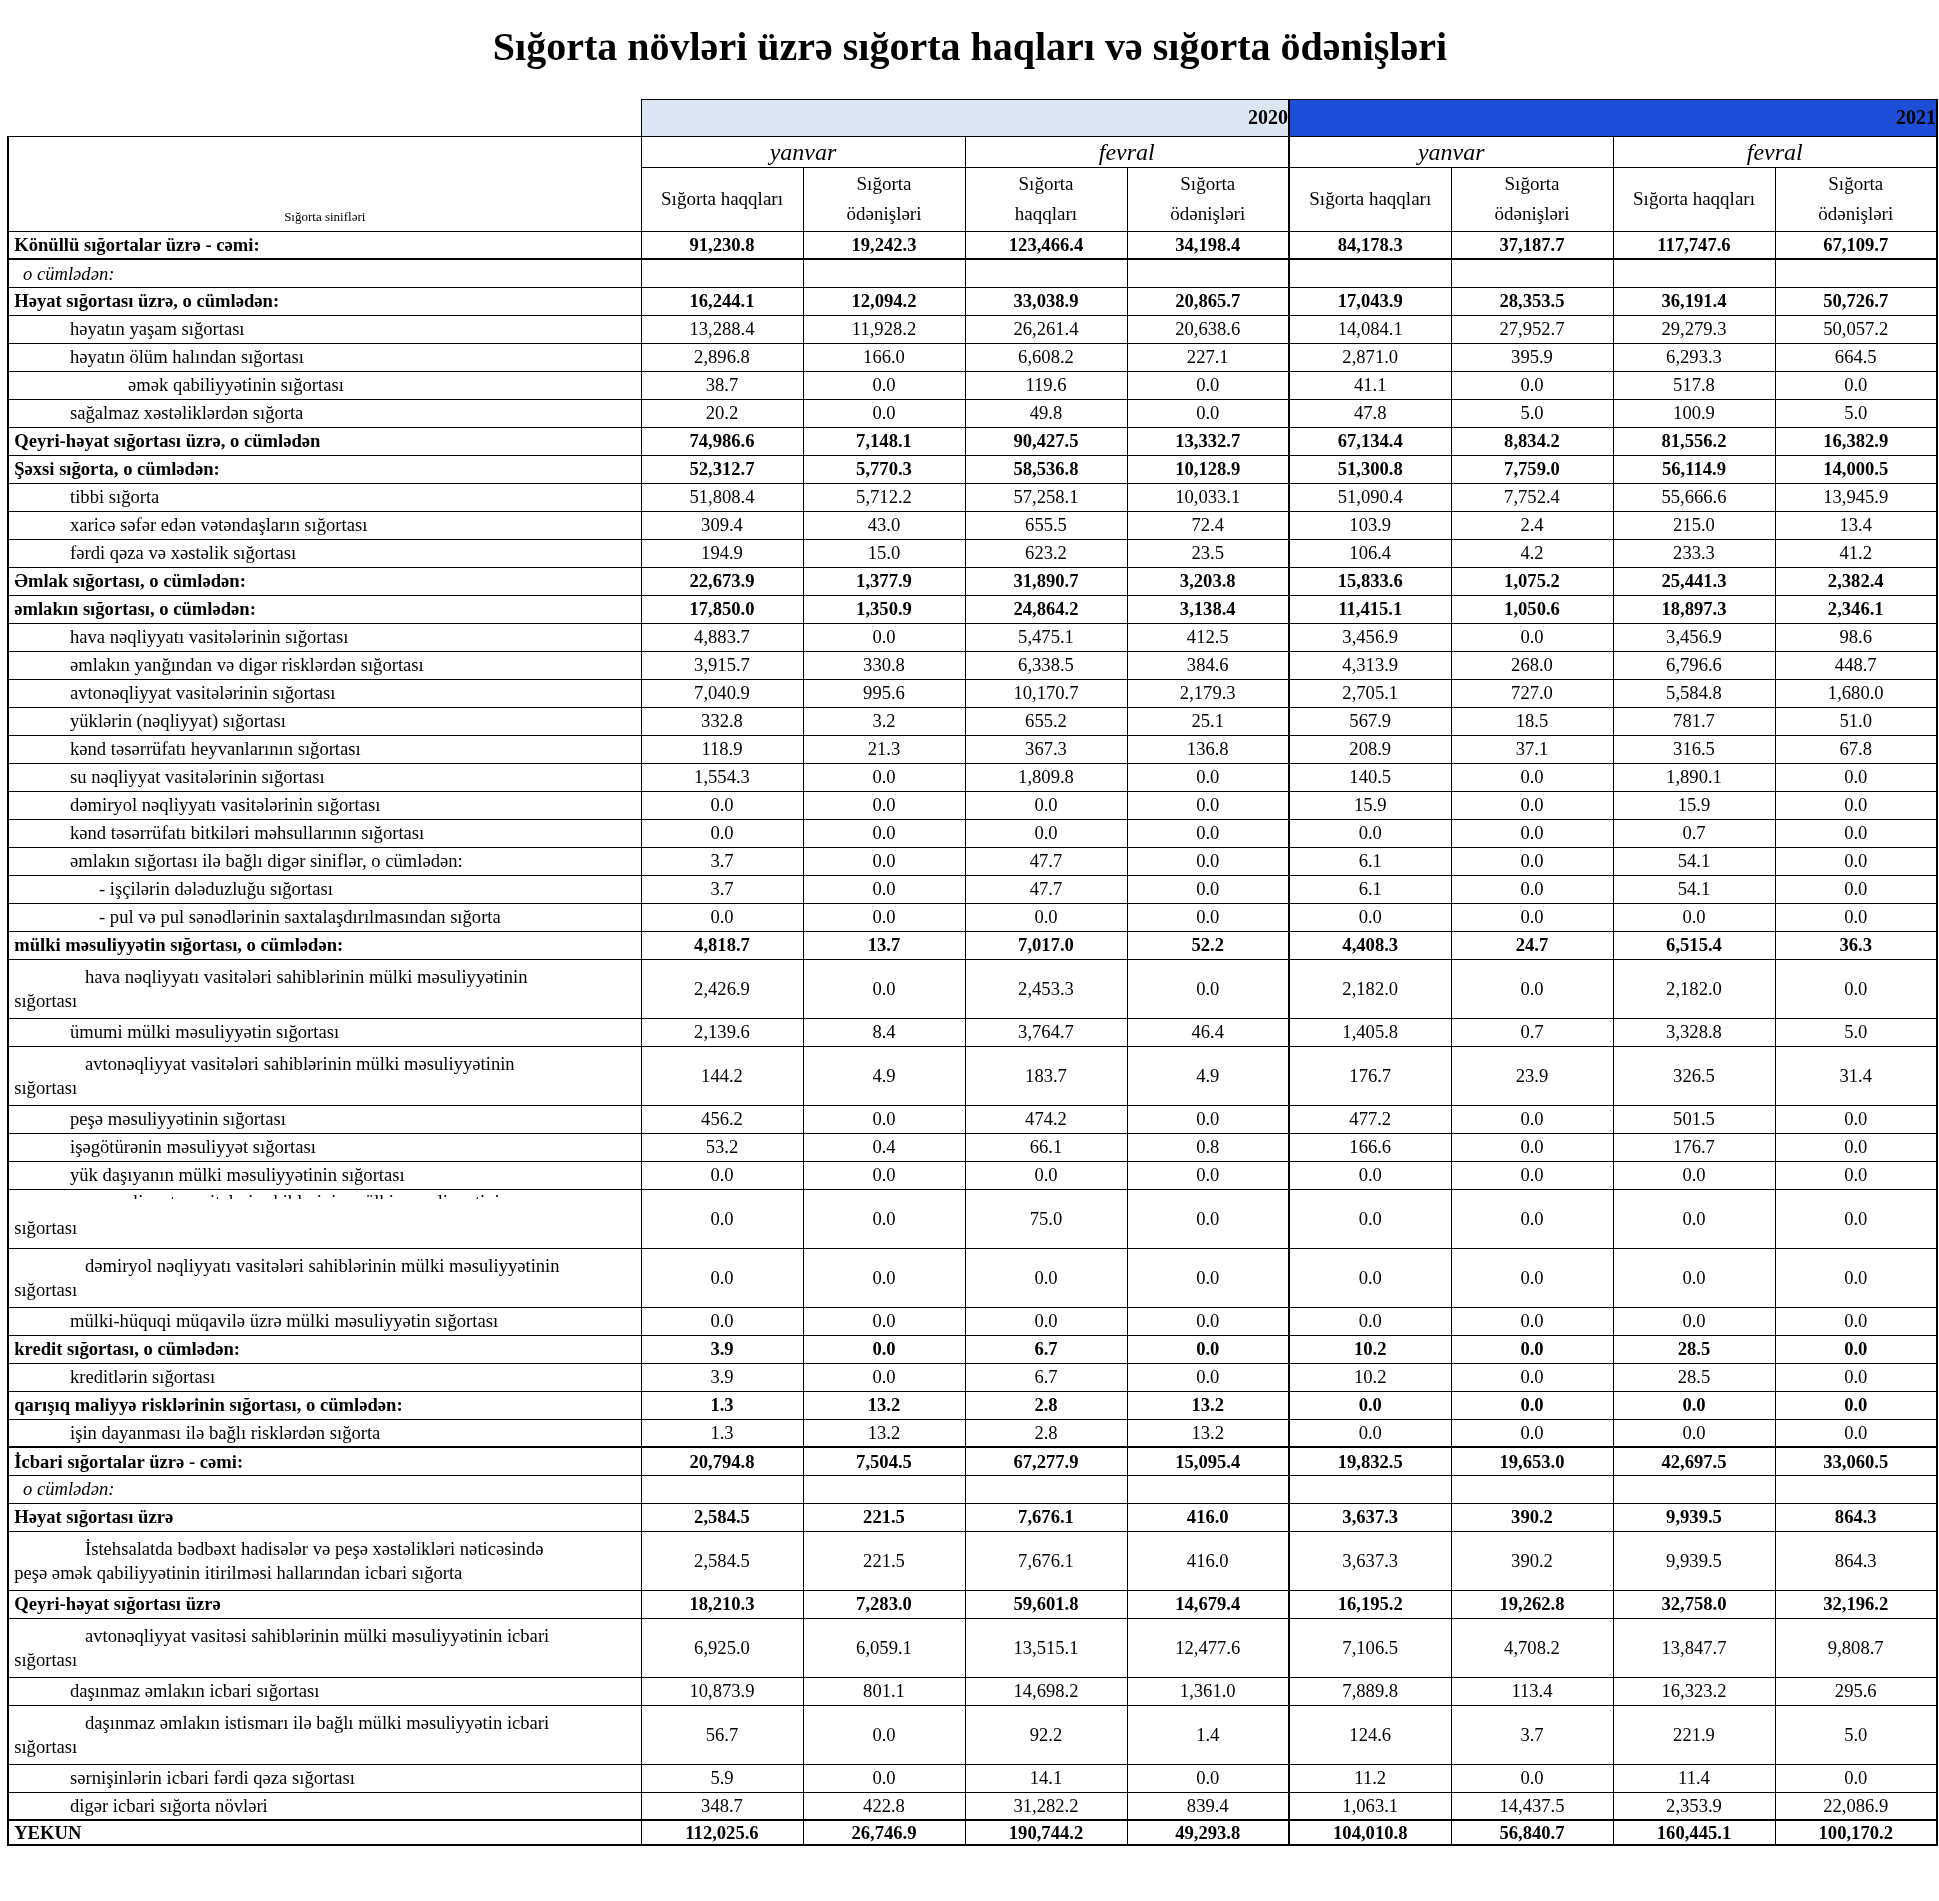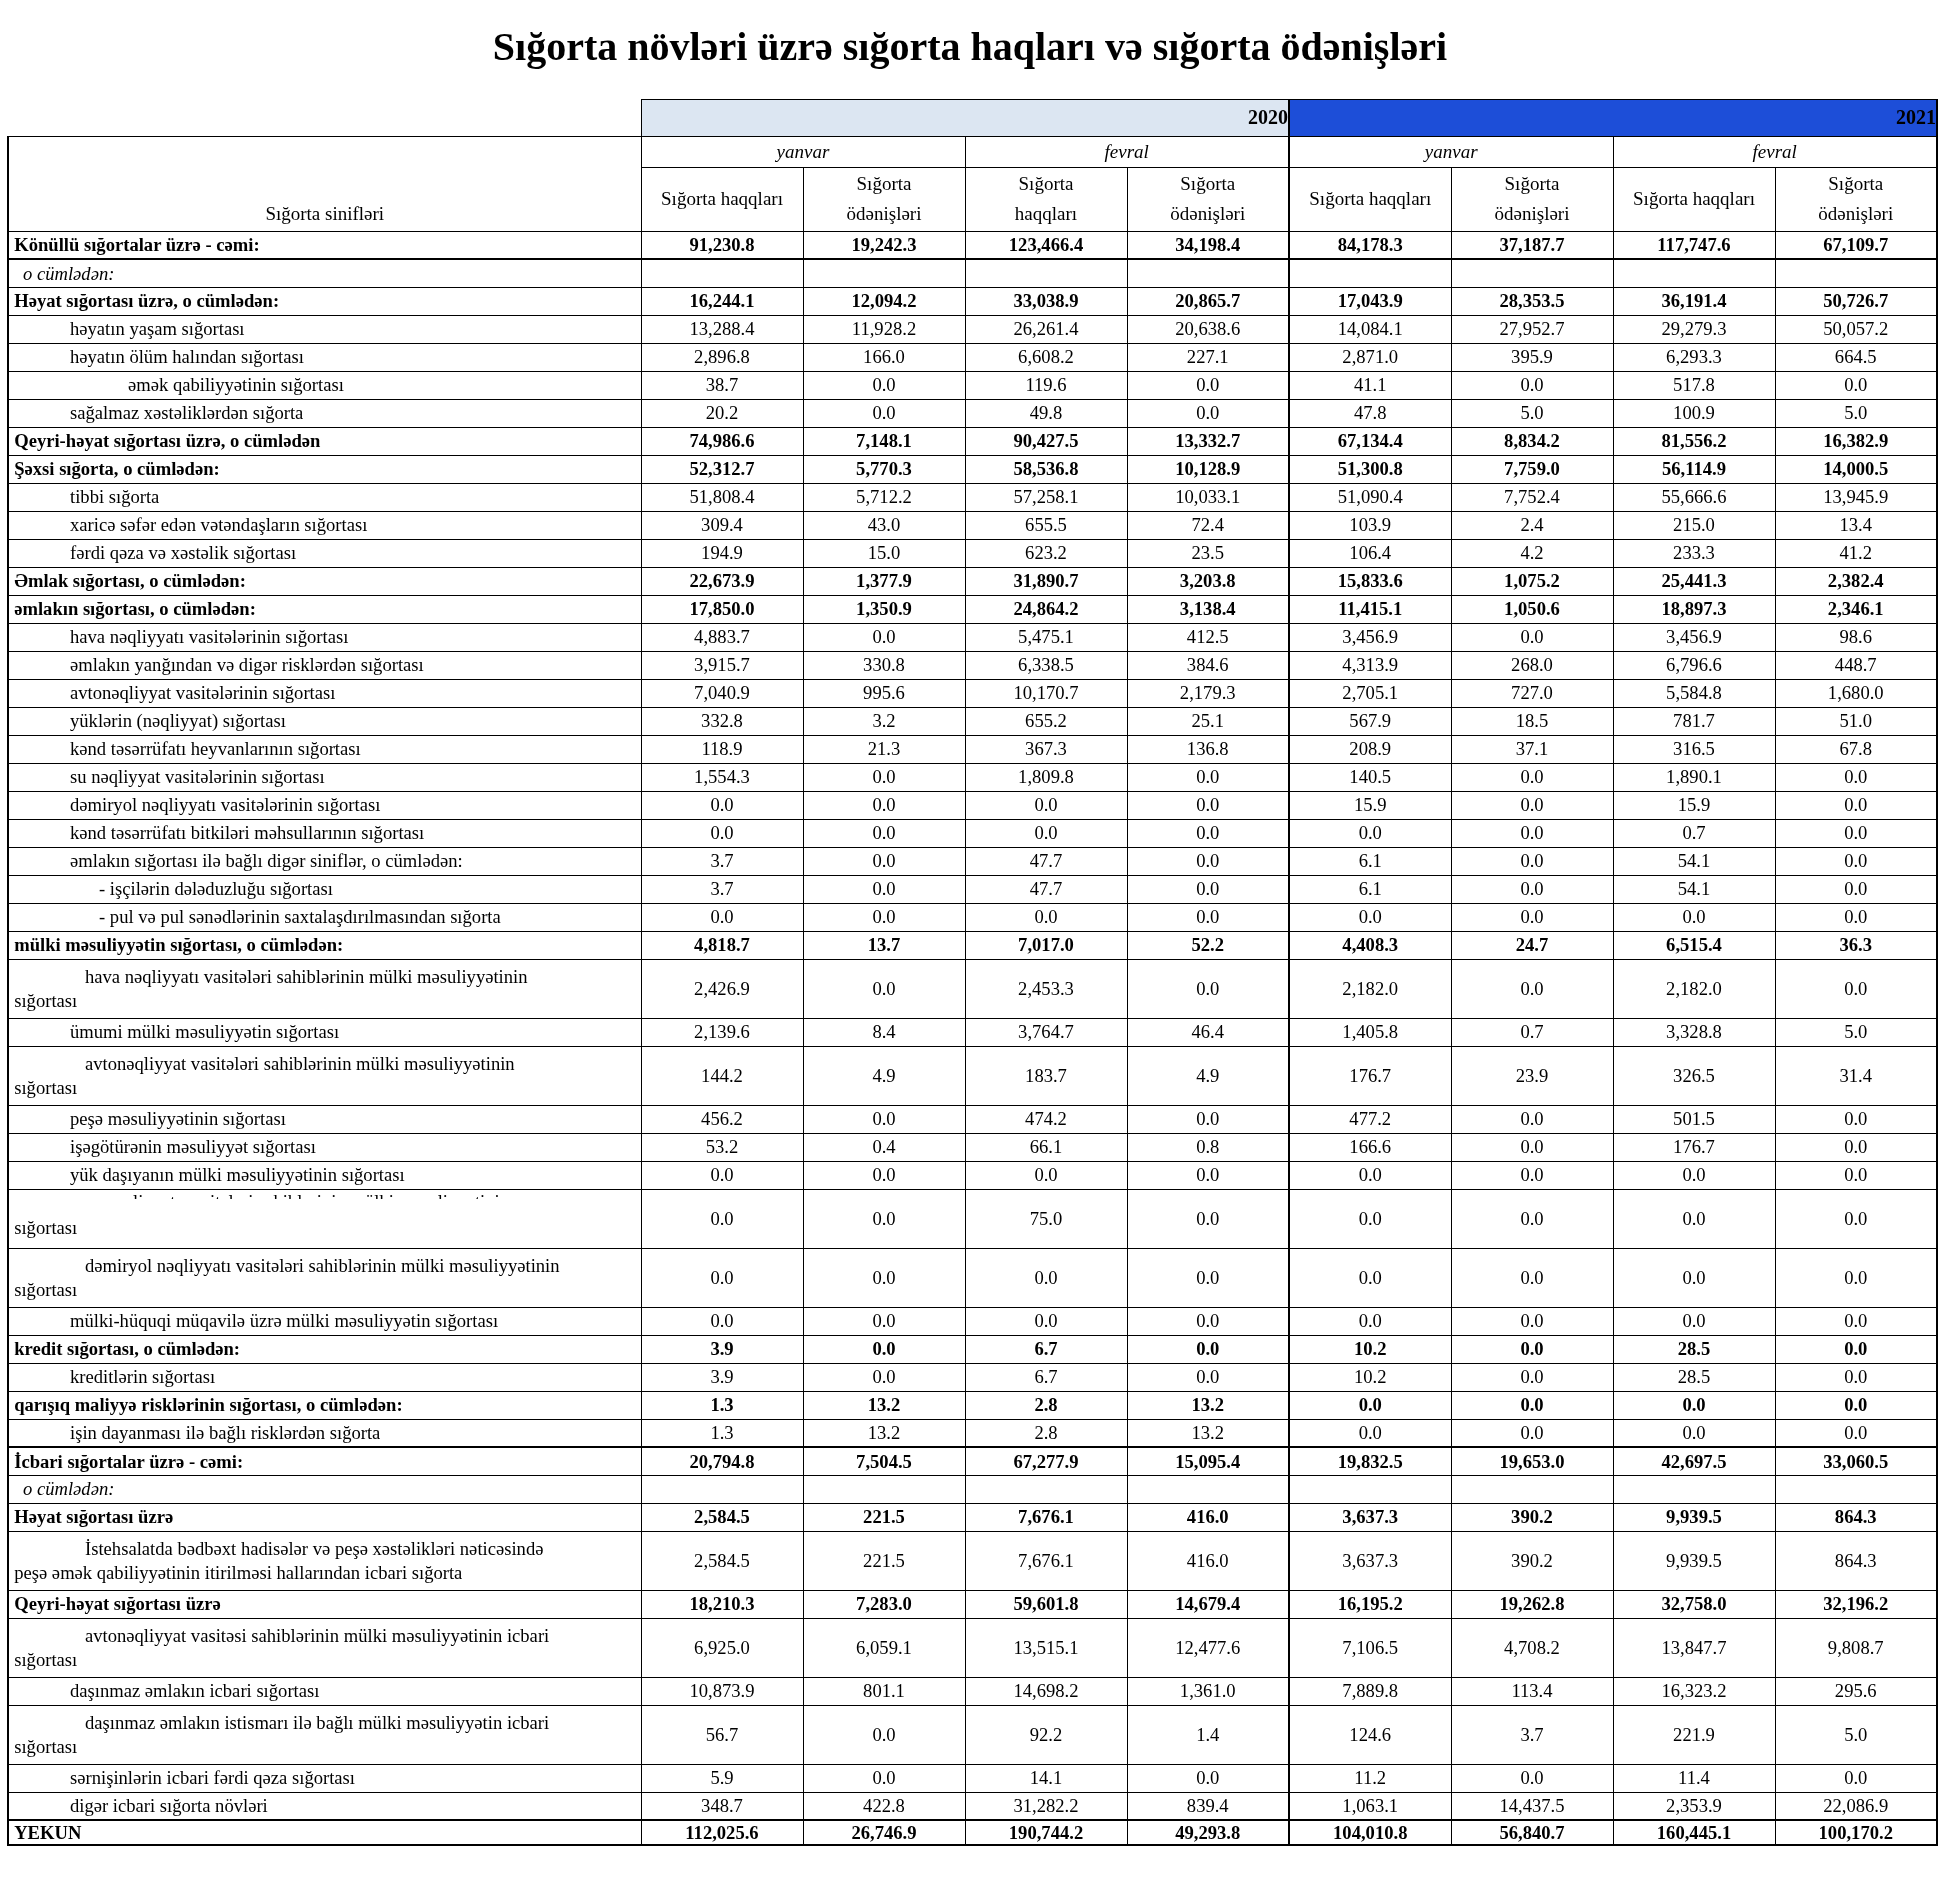--- a/index.html
+++ b/index.html
@@ -13,23 +13,23 @@
   .v3,.v7{border-left-width:1.7px;}
   .v5{border-left-width:2.6px;}
   .v8{border-right-width:2.6px;}
   .vc{text-align:center;vertical-align:middle;}
   
   #band-row{height:37px;}
   #band-row .blank{border:none;background:#fff;}
   #band-row .year{border:1.7px solid #000;font-weight:bold;font-size:20px;text-align:right;vertical-align:middle;}
   #band-row .y2021{border-left-width:2.6px;border-right-width:2.6px;}
   #months-row{height:31px;}
-  #months-row .mon{font-style:italic;font-size:19px;text-align:center;vertical-align:middle;border-top-width:1.7px;border-bottom-width:1.7px;}
+  #months-row .mon{font-style:italic;font-size:24px;text-align:center;vertical-align:middle;border-top-width:1.7px;border-bottom-width:1.7px;}
   .m1{border-left-width:1.7px;} .m2{border-left-width:1.7px;} .m3{border-left-width:2.6px;} .m4{border-left-width:1.7px;} .m4{border-right-width:2.6px;}
-  .sin-cell{border:1.7px solid #000;border-left-width:2.6px;vertical-align:bottom;text-align:center;font-size:19px;padding-bottom:5.2px;}
+  .sin-cell{border:1.7px solid #000;border-left-width:2.6px;vertical-align:bottom;text-align:center;font-size:13px;padding-bottom:5.2px;}
   #measure-row{height:64px;}
   #measure-row td{font-size:19px;text-align:center;vertical-align:middle;border-top-width:1.7px;border-bottom-width:1.7px;}
   #measure-row td span{display:block;line-height:1.6;}
   
   tbody tr{height:28px;}
   tbody tr.dbl{height:59px;}
   tbody tr.yek{height:19px;}
   tr.sec td{font-weight:bold;}
   .lbl{display:block;padding-left:5.2px;}
   tr.note .lbl{font-style:italic;padding-left:14px;}

